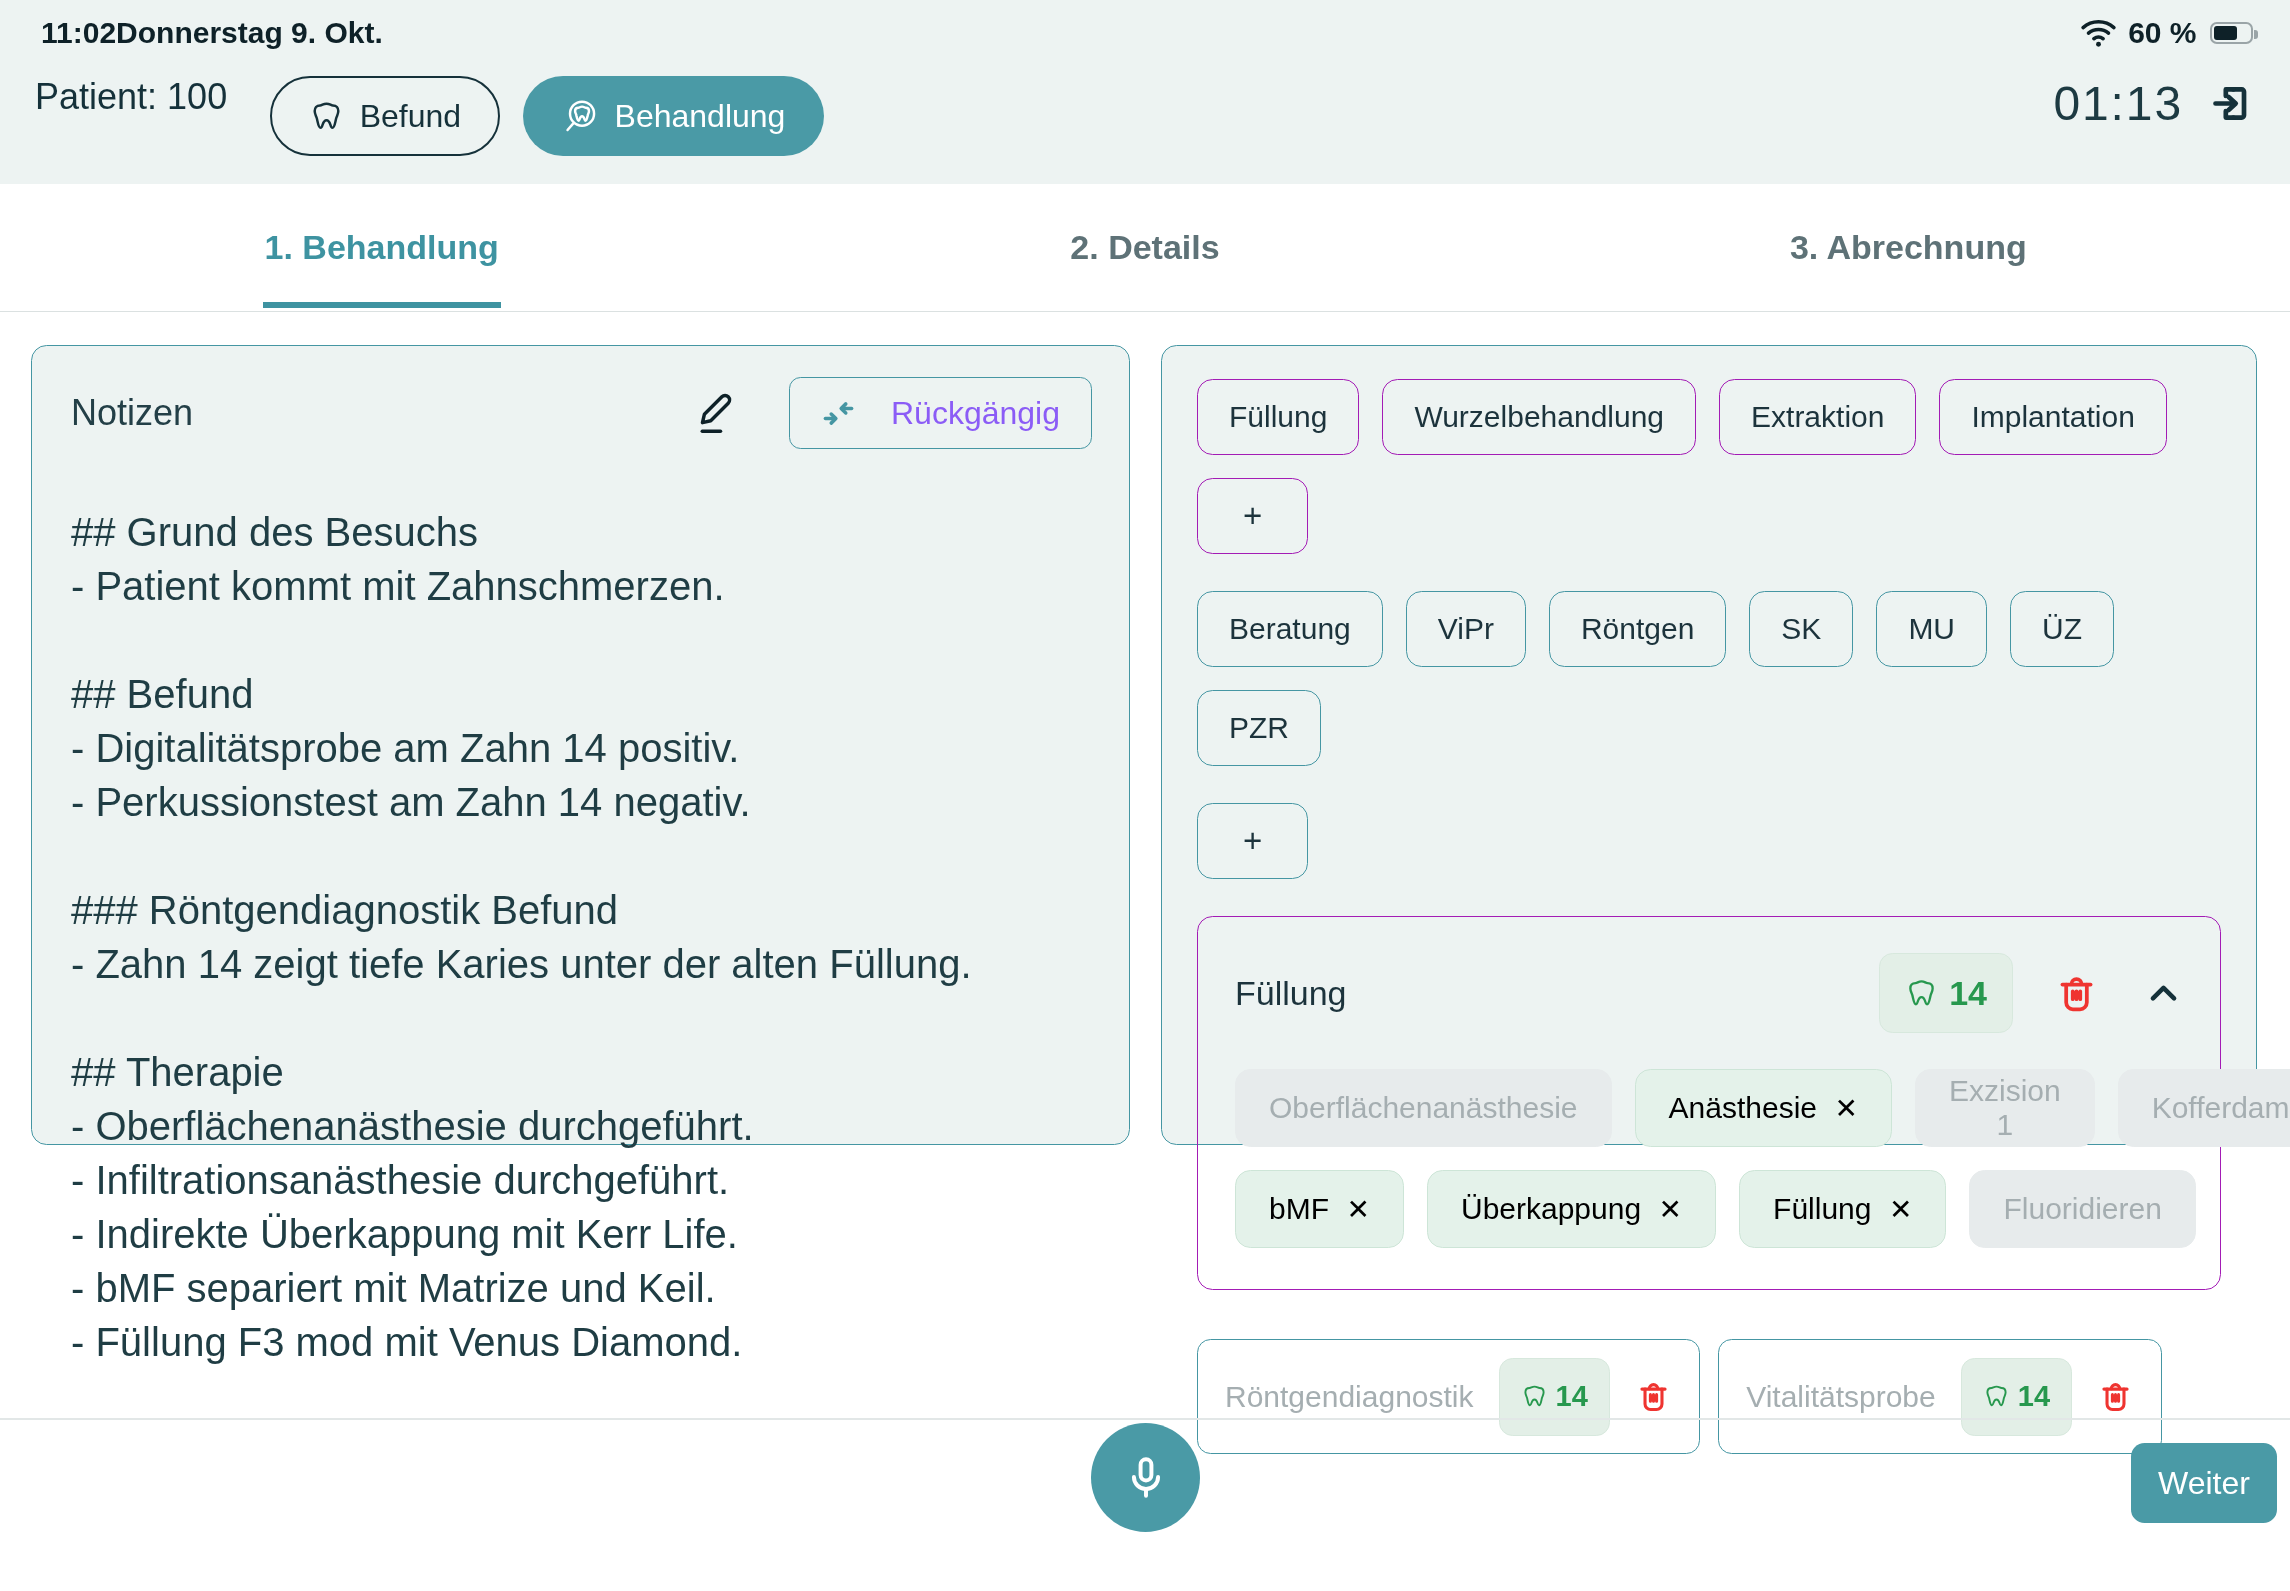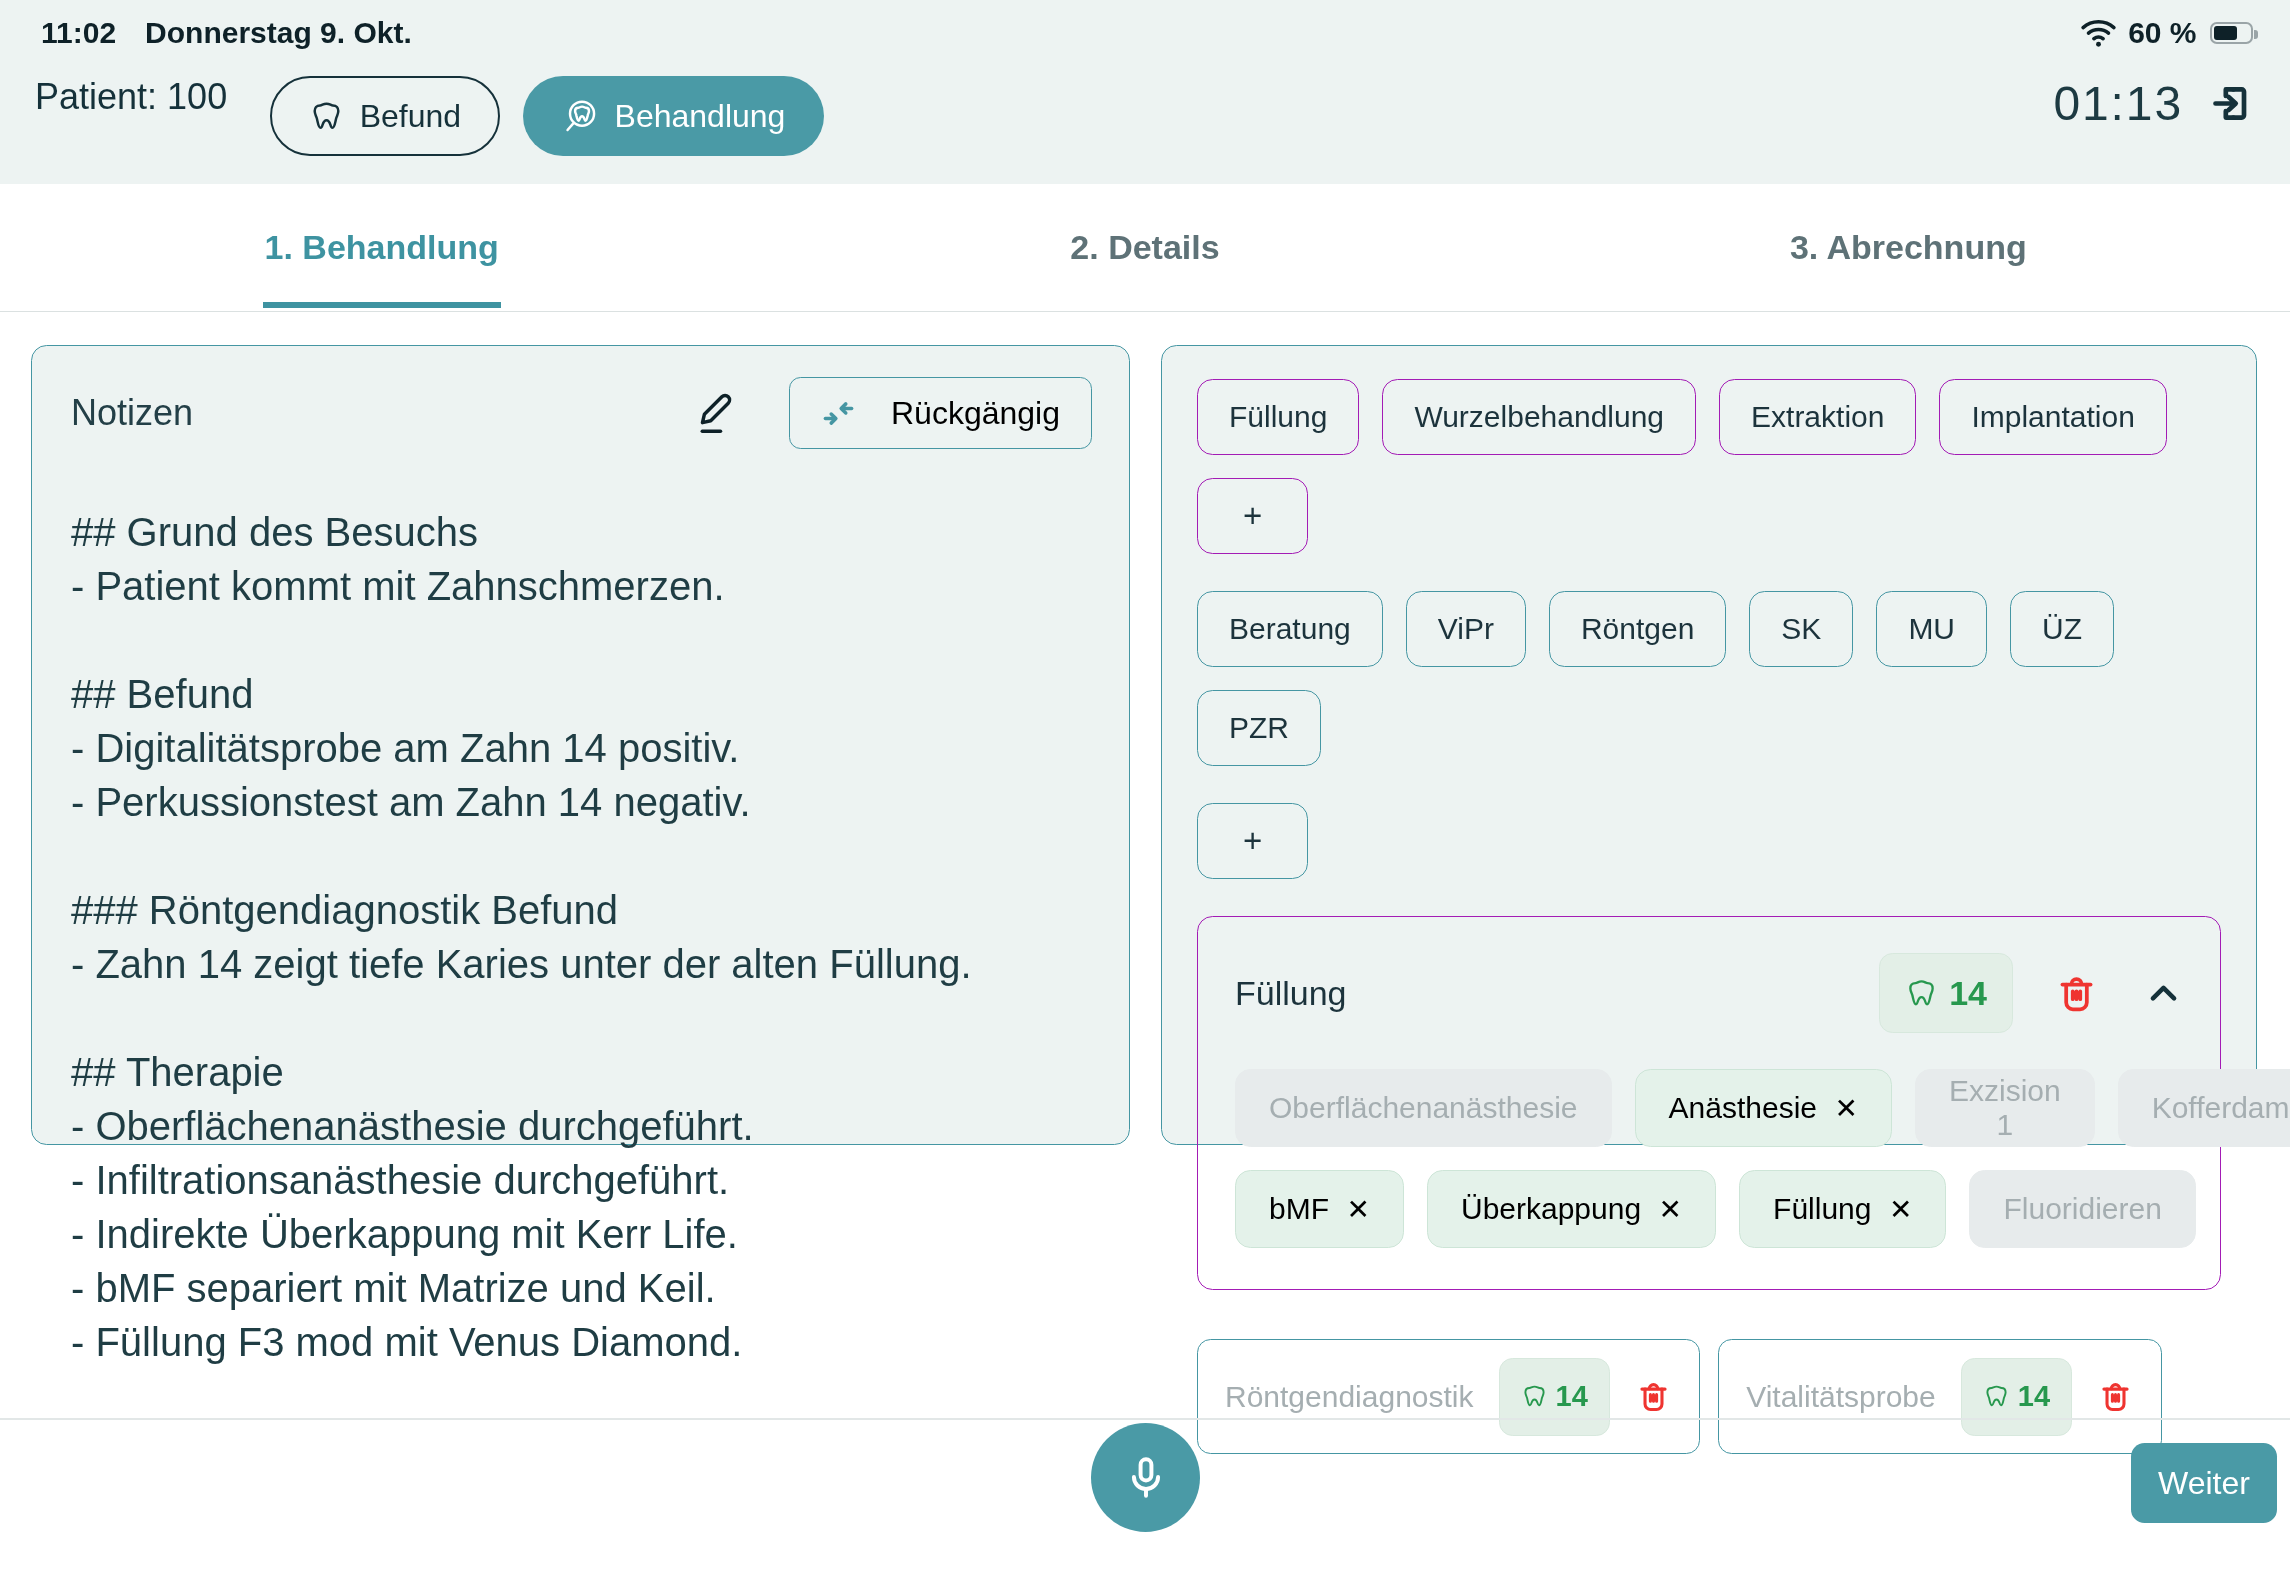--- a/index.html
+++ b/index.html
@@ -3,21 +3,21 @@
 <meta charset="utf-8">
 <style>
   * { margin:0; padding:0; box-sizing:border-box; }
   html,body { width:2290px; height:1591px; overflow:hidden; }
   body { font-family:"Liberation Sans", sans-serif; background:#ffffff; color:#1c333c; position:relative; }
 
   
   .topbar-bg { position:absolute; top:0; left:0; right:0; height:184px; background:#edf3f2; }
   .status-bar { position:absolute; top:11.6px; left:41px; right:37px; height:43px;
                 display:flex; align-items:center; justify-content:space-between; }
-  .status-left { display:flex; align-items:center; gap:29px; font-size:30px; color:#0e2128; }
+  .status-left { display:flex; align-items:center; font-size:30px; color:#0e2128; }
   .status-time { font-weight:700; }
   .status-date { font-weight:700; }
   .status-right { display:flex; align-items:center; gap:11.6px; font-size:30px; font-weight:700; color:#0e2128; }
   .battery { width:43px; height:22px; border:2.4px solid #9aa4a7; border-radius:6.8px; position:relative; margin-left:1.9px; }
   .battery-fill { position:absolute; left:2.4px; top:2.4px; bottom:2.4px; width:58%; background:#0e2128; border-radius:2.9px; }
   .battery-nub { position:absolute; right:-6.8px; top:5.8px; width:3.9px; height:8.7px; background:#9aa4a7; border-radius:0 2.9px 2.9px 0; }
 
   .header-row { position:absolute; top:76px; left:35px; right:37px; height:89px; display:flex; align-items:flex-start; }
   .patient-label { font-size:36px; color:#15313a; margin-right:43px; }
   .pill-btn { display:flex; align-items:center; gap:15.5px; height:80px; border-radius:40px;
@@ -40,21 +40,21 @@
   .panel { position:absolute; top:345px; height:800px; background:#edf3f2;
            border:1.9px solid #4596a3; border-radius:15.5px; }
   .notes-panel { left:31px; width:1099px; }
   .treatment-panel { left:1161px; width:1096px; padding:33px 35px; }
 
   .notes-header { display:flex; align-items:center; padding:31px 37px 0 39px; }
   .notes-title { font-size:36px; color:#233f47; }
   .pencil-btn { margin-left:auto; cursor:pointer; }
   .undo-btn { margin-left:49px; display:flex; align-items:center; gap:35px; height:72px; padding:0 31px;
               border:1.9px solid #4596a3; border-radius:11.6px; background:transparent;
-              color:#000000; font-size:32px; font-weight:500; cursor:pointer; }
+              color:#8b5cf6; font-size:32px; font-weight:500; cursor:pointer; }
   .notes-body { padding:56px 39px 0 39px; }
   .note-line { font-size:40px; line-height:54px; height:54px; color:#1f3d44; white-space:pre; }
 
   
   .chip-row { display:flex; flex-wrap:wrap; gap:23px; margin-bottom:37px; }
   .chip { display:flex; align-items:center; justify-content:center; height:76px; padding:0 31px;
           border-radius:15.5px; font-size:30px; font-weight:500; color:#1c333c; background:transparent; cursor:pointer; }
   .chip.purple { border:1.9px solid #a31bb5; }
   .chip.teal { border:1.9px solid #4596a3; }
   .chip.plus { padding:0 45px; font-size:33px; font-weight:400; }

